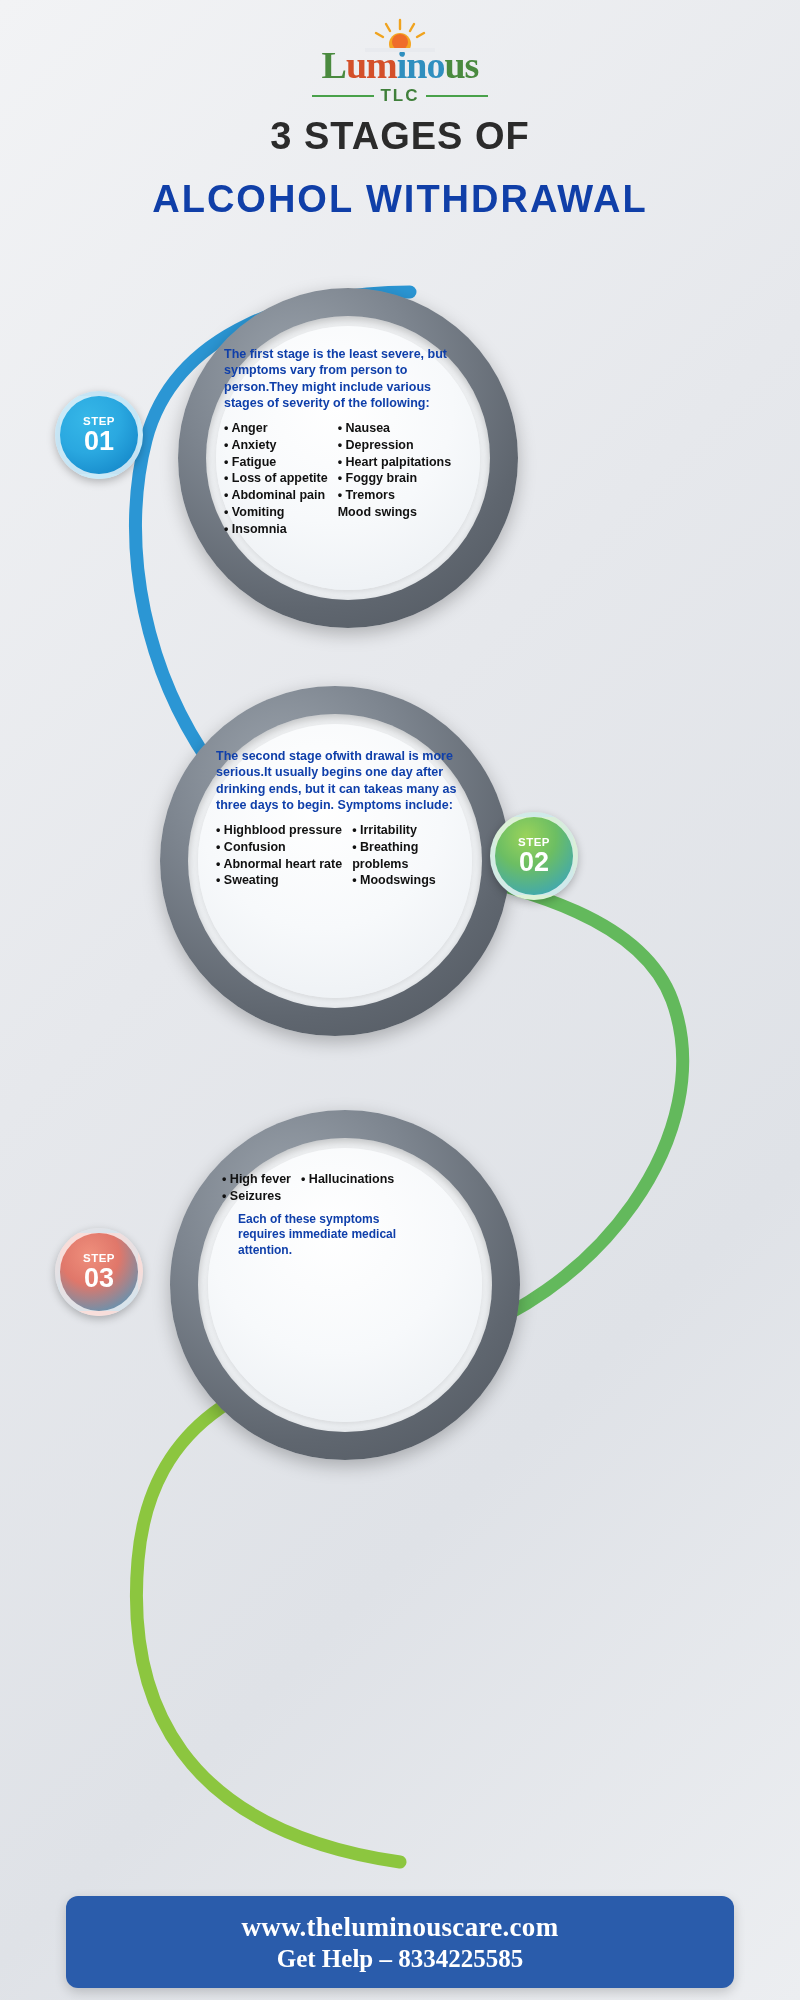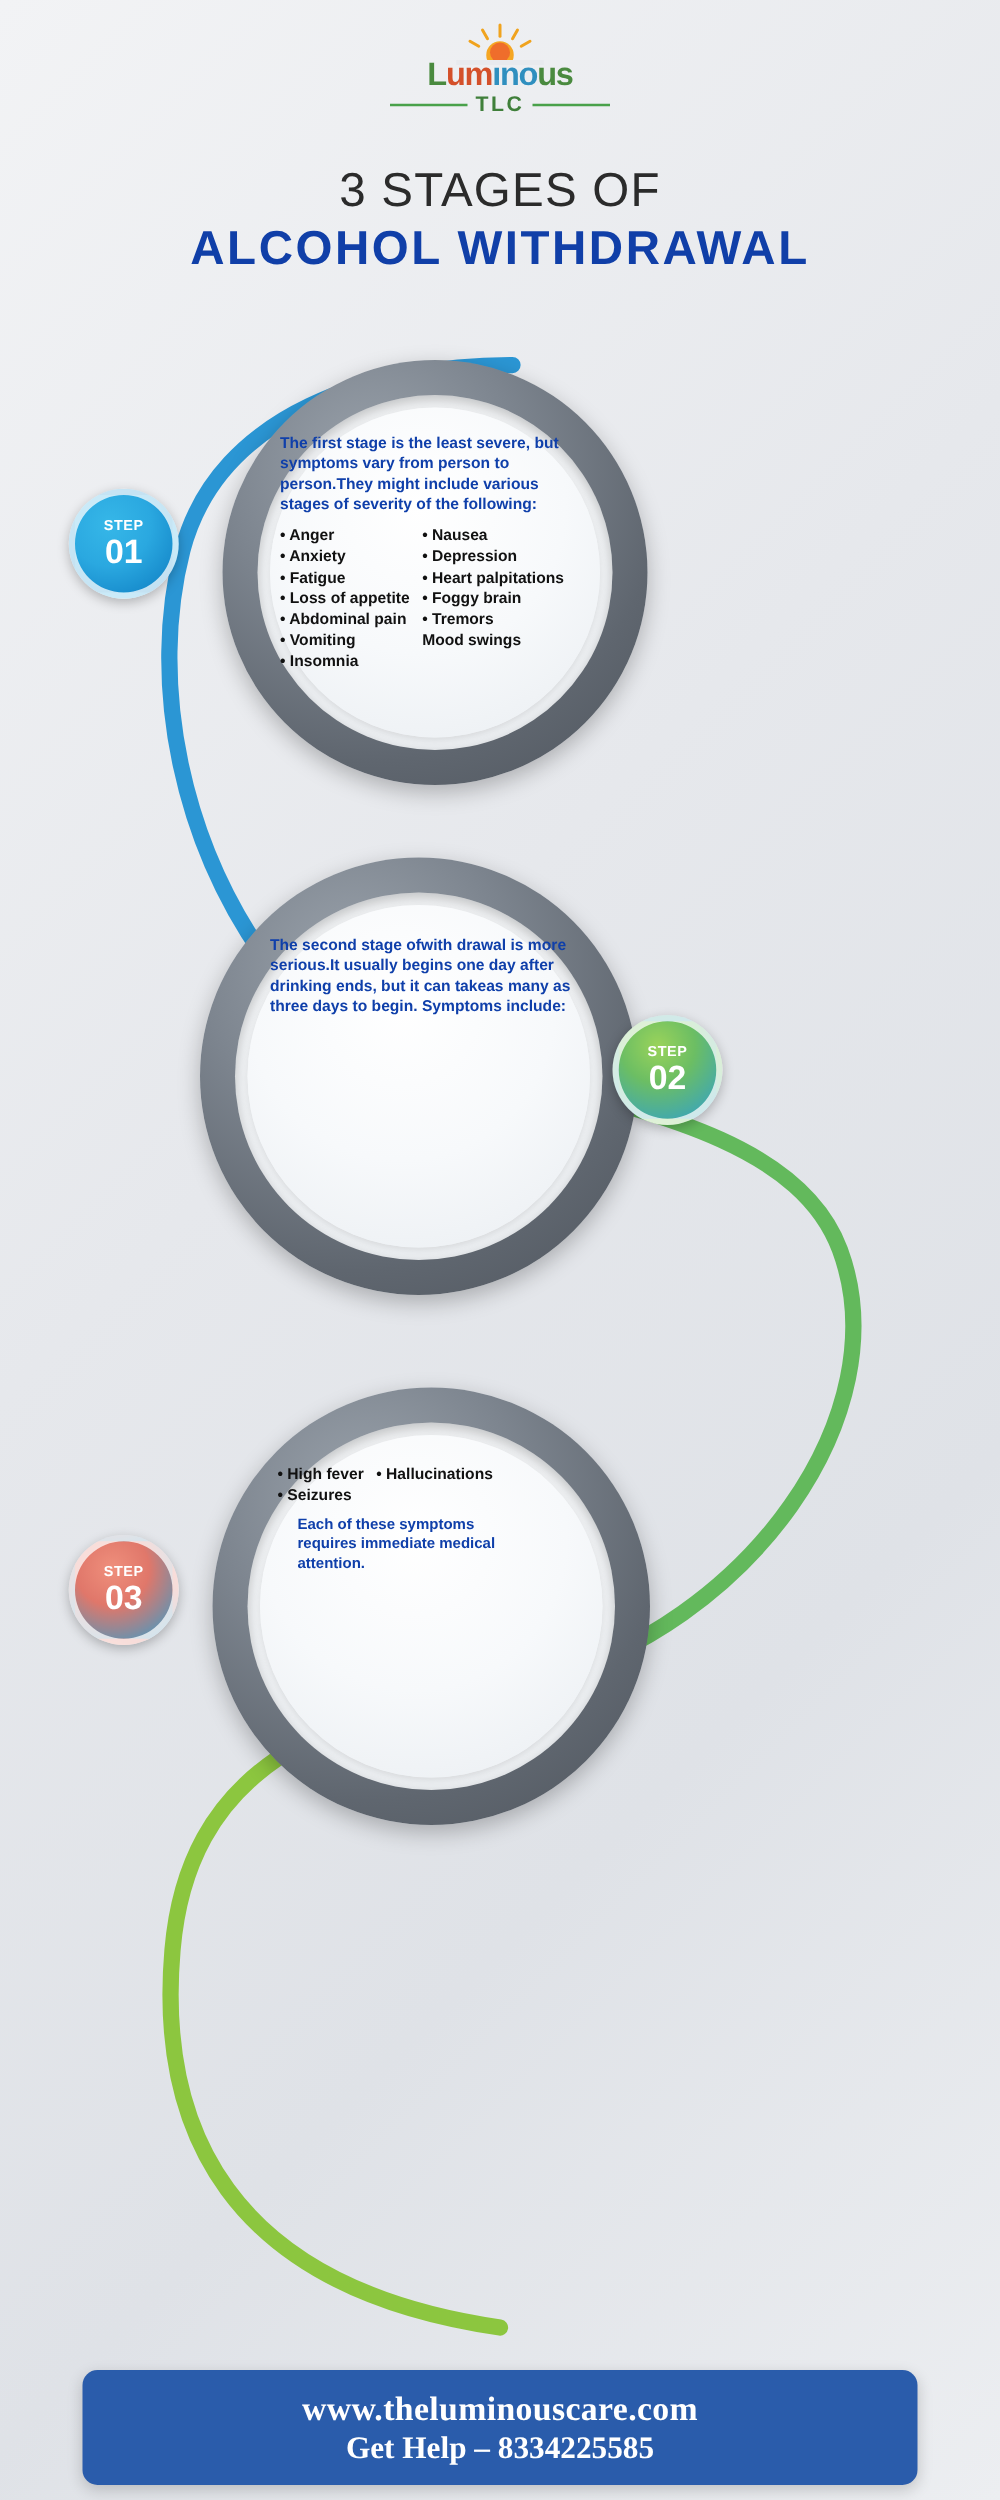--- a/index.html
+++ b/index.html
@@ -21,41 +21,41 @@
     position: absolute; left: 0; right: 0; top: 18px;
     text-align: center;
   }
   .logo-sun {
     position: relative;
     width: 90px; height: 34px;
     margin: 0 auto -6px auto;
   }
   .logo-sun svg { display:block; }
   .logo-text {
-    font-size: 26px; font-weight: bold;
+    font-size: 38px; font-weight: bold;
     letter-spacing: -1px;
     line-height: 1;
-    font-family: Liberation Sans, sans-serif;
+    font-family: Liberation Serif, serif;
   }
   .logo-text .l1 { color:#4a8a3f; }
   .logo-text .l2 { color:#d4502a; }
   .logo-text .l3 { color:#2f8fbf; }
   .logo-text .l4 { color:#4a8a3f; }
   .logo-tlc-row {
     display:flex; align-items:center; justify-content:center;
     gap:6px; margin-top:2px;
   }
   .logo-rule { height:2px; width:62px; background:#49a14a; }
   .logo-tlc { font-size:17px; font-weight:bold; color:#3f7f3a; letter-spacing:2px; }
 
   
   .title-1 {
-    position:absolute; left:0; right:0; top:132px;
+    position:absolute; left:0; right:0; top:115px;
     text-align:center;
-    font-size: 38px; font-weight: normal; color:#2b2b2b;
+    font-size: 38px; font-weight: bold; color:#2b2b2b;
     letter-spacing: 1px;
   }
   .title-2 {
     position:absolute; left:0; right:0; top:178px;
     text-align:center;
     font-size: 38px; font-weight: bold; color:#103fa8;
     letter-spacing: 2px;
   }
 
   
@@ -213,20 +213,33 @@
     <span class="s-num">01</span>
   </div>
 
   <div class="stage" style="left:160px; top:686px; width:440px; height:440px;">
     <div class="ring-outer" style="left:0; top:0; width:350px; height:350px;"></div>
     <div class="ring-inner-shadow" style="left:28px; top:28px; width:294px; height:294px;"></div>
     <div class="ring-core" style="left:38px; top:38px; width:274px; height:274px;"></div>
 
     <div class="content" style="left:56px; top:62px; width:250px;">
       <div class="para">The second stage ofwith drawal is more serious.It usually begins one day after drinking ends, but it can takeas many as three days to begin. Symptoms include:</div>
+      <div class="cols">
+        <ul class="bullets">
+          <li>Highblood pressure</li>
+          <li>Confusion</li>
+          <li>Abnormal heart rate</li>
+          <li>Sweating</li>
+        </ul>
+        <ul class="bullets" style="white-space:normal;">
+          <li>Irritability</li>
+          <li style="white-space:normal; max-width:82px;">Breathing problems</li>
+          <li>Moodswings</li>
+        </ul>
+      </div>
     </div>
   </div>
 
   <div class="step-badge" style="left:490px; top:812px; background: radial-gradient(circle at 40% 25%, #9ad35a 0%, #6cbe63 40%, #2f9fcf 100%);">
     <span class="s-label">STEP</span>
     <span class="s-num">02</span>
   </div>
 
   <div class="stage" style="left:170px; top:1110px; width:440px; height:440px;">
     <div class="ring-outer" style="left:0; top:0; width:350px; height:350px;"></div>

